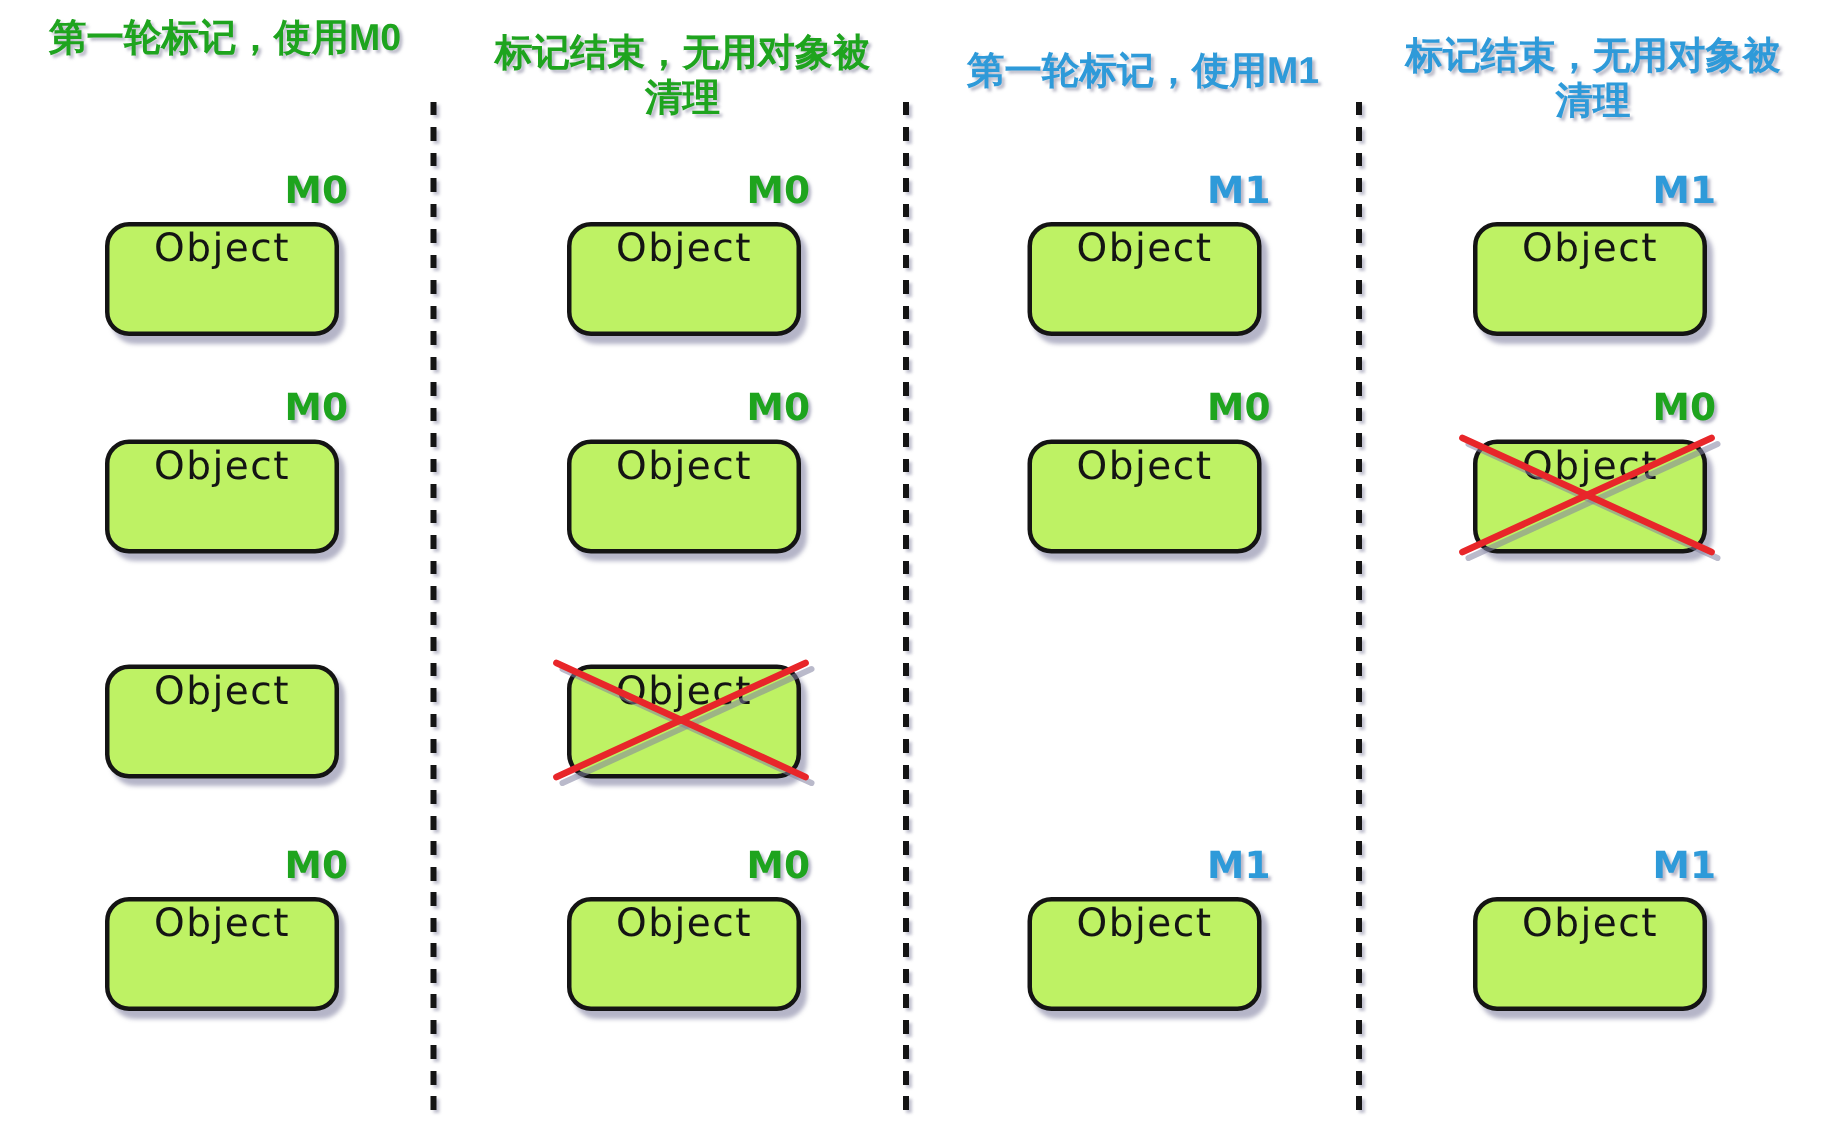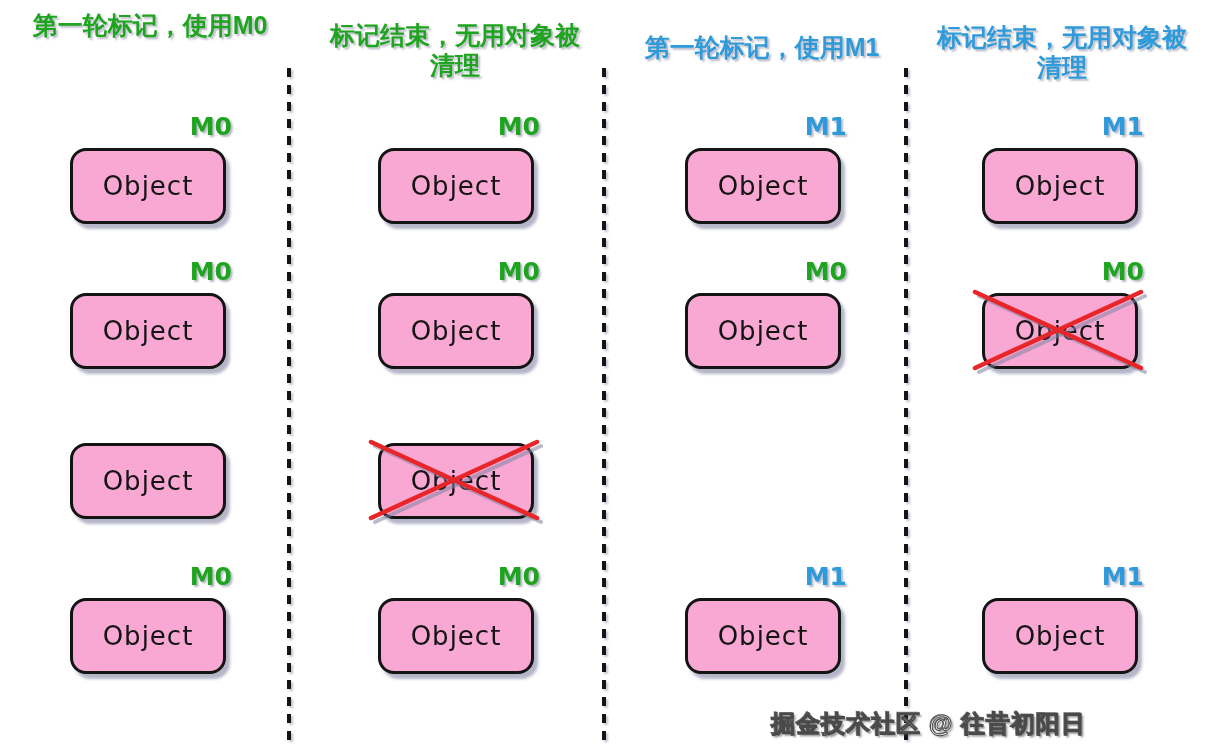--- a/index.html
+++ b/index.html
@@ -13,23 +13,23 @@
        filter:drop-shadow(2px 2px 1px rgba(120,120,150,.45));}
 
   
   .col-header{position:absolute;transform:translateX(-50%);
        font-weight:bold;font-size:25px;line-height:1.2;text-align:center;
        text-shadow:2px 2px 2px rgba(105,105,135,.45);}
   .col-header.nowrap{white-space:nowrap;}
 
   
   .cell{position:absolute;width:156px;height:76px;}
-  .box{position:absolute;inset:0;background:#f9a8d4;border:3.5px solid #141414;
+  .box{position:absolute;inset:0;background:#bef264;border:3.5px solid #141414;
        border-radius:16px;box-shadow:4px 5px 3px rgba(120,120,155,.55);
-       display:flex;align-items:center;justify-content:center;}
+       display:flex;align-items:flex-start;justify-content:center;}
   .obj-text{font-size:26px;color:#141414;letter-spacing:1px;
        font-family:"DejaVu Sans","Liberation Sans",sans-serif;}
   .marker{position:absolute;top:-34px;right:-6px;font-weight:bold;font-size:25px;
        line-height:1;text-shadow:2px 2px 2px rgba(115,115,150,.5);
        font-family:"DejaVu Sans","Liberation Sans",sans-serif;}
   .cross{position:absolute;left:-10px;top:-5px;pointer-events:none;}
 
   
   .watermark{position:absolute;right:8px;bottom:12px;font-size:24px;font-weight:bold;
        color:#f7f7f7;-webkit-text-stroke:1px #4a4a4a;
@@ -136,14 +136,13 @@
           <line x1="169" y1="4" x2="3" y2="80" stroke="#e8262a" stroke-width="4.5" stroke-linecap="round"></line>
         </svg>
       </div>
       <div class="cell" style="left: 982px; top: 598px;">
         <div class="marker" style="color: rgb(46, 154, 217);">M1</div>
         <div class="box">
           <span class="obj-text">Object</span>
         </div>
       </div>
     </div>
-  <div class="watermark">掘金技术社区 @ 往昔初阳日</div>
 </div>
 
 </body></html>

